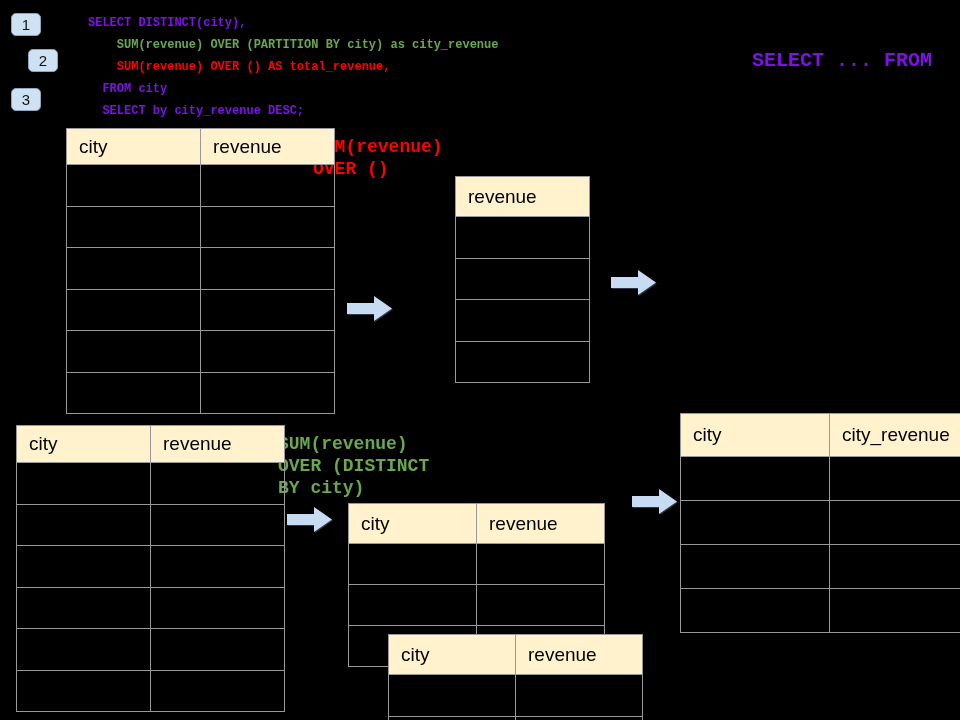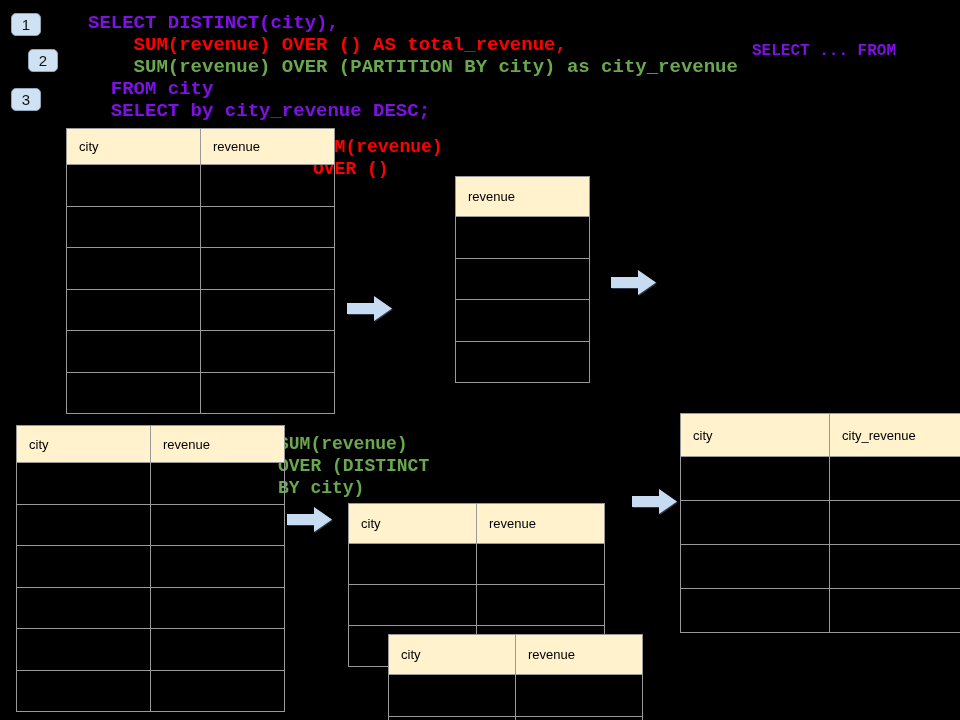--- a/index.html
+++ b/index.html
@@ -16,33 +16,33 @@
     font-size:15px;color:#111;
   }
   #badge-1{left:11px;top:13px;}
   #badge-2{left:28px;top:49px;}
   #badge-3{left:11px;top:88px;}
   
   .code{
     position:absolute;font-family:"Liberation Mono",monospace;font-weight:bold;
     white-space:pre;line-height:22px;
   }
-  #code-main{left:88px;top:12px;font-size:19px;}
-  #code-note{left:752px;top:40px;font-size:16px;}
+  #code-main{left:88px;top:12px;font-size:12px;}
+  #code-note{left:752px;top:50px;font-size:20px;}
   #label-total{left:313px;top:136px;font-size:18px;}
   #label-partition{left:278px;top:433px;font-size:18px;}
   .c-purple{color:var(--purple,#7e11e3);}
   .c-red{color:var(--red,#ff0000);}
   .c-green{color:var(--green,#6aa84f);}
   
   .twrap{position:absolute;}
   .tbl{border-collapse:collapse;table-layout:fixed;width:100%;}
   .tbl th,.tbl td{border:1px solid var(--table_border,#999);padding:0;}
   .tbl th{
-    background:var(--header_fill,#fff2cc);font-weight:normal;font-size:13px;
+    background:var(--header_fill,#fff2cc);font-weight:normal;font-size:19px;
     text-align:left;padding-left:12px;color:#000;
   }
   #t-source-top{left:66px;top:128px;width:238px;}
   #t-source-top th{height:35px;width:121px;}
   #t-source-top td{height:40.5px;}
   #t-revenue-only{left:455px;top:176px;width:135px;}
   #t-revenue-only th{height:39px;}
   #t-revenue-only td{height:40.5px;}
   #t-source-bottom{left:16px;top:425px;width:237px;}
   #t-source-bottom th{height:36px;width:121px;}
@@ -67,21 +67,21 @@
 </style>
 </head>
 <body>
 
 <div class="canvas">
 
   <div class="badge" id="badge-1">1</div>
   <div class="badge" id="badge-2">2</div>
   <div class="badge" id="badge-3">3</div>
 
-  <div class="code" id="code-main"><div class="code-line c-purple">SELECT DISTINCT(city),</div><div class="code-line c-red">    SUM(revenue) OVER () AS total_revenue,</div><div class="code-line c-green">    SUM(revenue) OVER (PARTITION BY city) as city_revenue</div><div class="code-line c-purple">  FROM city</div><div class="code-line c-purple">  SELECT by city_revenue DESC;</div></div>
+  <div class="code" id="code-main"><div class="code-line c-purple">SELECT DISTINCT(city),</div><div class="code-line c-green">    SUM(revenue) OVER (PARTITION BY city) as city_revenue</div><div class="code-line c-red">    SUM(revenue) OVER () AS total_revenue,</div><div class="code-line c-purple">  FROM city</div><div class="code-line c-purple">  SELECT by city_revenue DESC;</div></div>
 
   <div class="code" id="code-note"><div class="code-line c-purple">SELECT ... FROM</div></div>
 
   <div class="code" id="label-total"><div class="code-line c-red">SUM(revenue)</div><div class="code-line c-red">OVER ()</div></div>
 
   <div class="code" id="label-partition"><div class="code-line c-green">SUM(revenue)</div><div class="code-line c-green">OVER (DISTINCT</div><div class="code-line c-green">BY city)</div></div>
 
   <div class="twrap" id="t-source-top">
       <table class="tbl">
         <thead>

